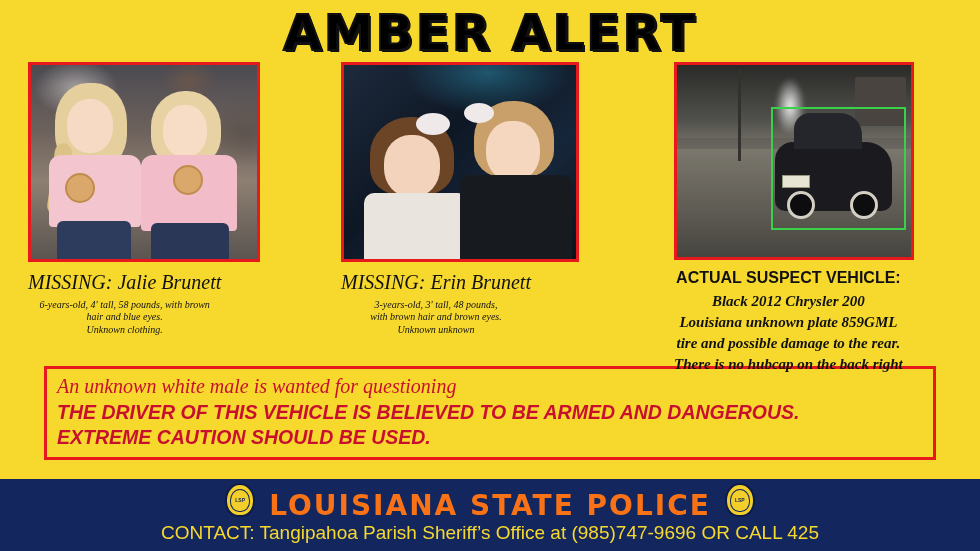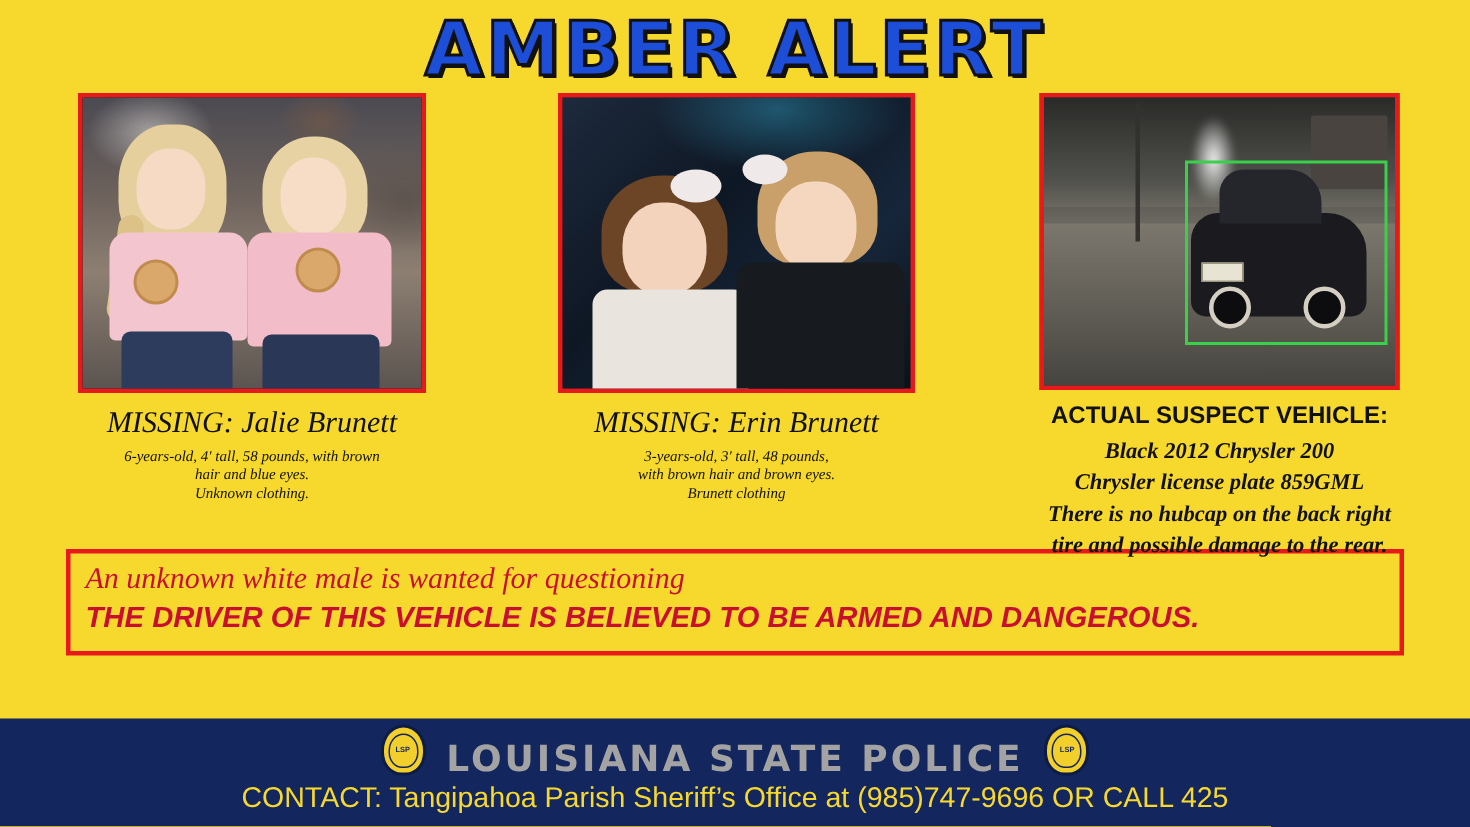--- a/index.html
+++ b/index.html
@@ -27,39 +27,39 @@
     text-align: center;
     padding-top: 4px;
     height: 62px;
     box-sizing: border-box;
   }
   .title {
     font-family: "DejaVu Sans", sans-serif;
     font-weight: bold;
     font-size: 50px;
     letter-spacing: 2px;
-    color: #1d4ed8;
+    color: #000000;
     -webkit-text-stroke: 2px #111;
     text-shadow: 2px 2px 0 #111;
     line-height: 58px;
     margin: 0;
   }
   
   .photo-row {
     display: flex;
     justify-content: space-between;
     align-items: flex-start;
     padding: 0 28px;
     box-sizing: border-box;
     height: 300px;
   }
   .panel {
     display: flex;
     flex-direction: column;
-    align-items: center;
+    align-items: flex-start;
   }
   .panel-1 { width: 280px; }
   .panel-2 { width: 300px; }
   .panel-3 { width: 278px; }
 
   .photo-frame {
     border: 3px solid #e8191d;
     box-sizing: border-box;
     overflow: hidden;
     position: relative;
@@ -308,23 +308,23 @@
     display: flex;
     align-items: center;
     justify-content: center;
     height: 38px;
     gap: 14px;
     padding-top: 2px;
   }
   .agency {
     font-family: "DejaVu Sans", sans-serif;
     font-weight: bold;
-    font-size: 24px;
+    font-size: 28px;
     letter-spacing: 2px;
-    color: #a3a3a3;
+    color: #f97316;
     line-height: 32px;
     margin-top: 11px;
   }
   .badge {
     width: 26px; height: 30px;
     background: #f2cf2a;
     border: 2px solid #0d1c46;
     border-radius: 50% 50% 45% 45%;
     position: relative;
     display: flex; align-items: center; justify-content: center;
@@ -404,21 +404,21 @@
             <div class="bow"></div>
             <div class="face"></div>
             <div class="shirt"></div>
           </div>
         </div>
       </div>
       <div class="caption">
         <div class="cap-title">MISSING: Erin Brunett</div>
         <div class="cap-body">3-years-old, 3' tall, 48 pounds,</div>
         <div class="cap-body">with brown hair and brown eyes.</div>
-        <div class="cap-body">Brunett clothing</div>
+        <div class="cap-body">Unknown unknown</div>
       </div>
     </div>
 
     <div class="panel panel-3">
       <div class="photo-frame p3frame">
         <div class="ph3">
           <div class="sky"></div>
           <div class="ground"></div>
           <div class="house"></div>
           <div class="pole"></div>
@@ -427,32 +427,33 @@
           <div class="car">
             <div class="plate"></div>
             <div class="wheel w1"></div>
             <div class="wheel w2"></div>
           </div>
         </div>
       </div>
       <div class="caption">
         <div class="cap-title-3">ACTUAL SUSPECT VEHICLE:</div>
         <div class="cap-body-3">Black 2012 Chrysler 200</div>
-        <div class="cap-body-3">Chrysler license plate 859GML</div>
+        <div class="cap-body-3">Louisiana unknown plate 859GML</div>
+        <div class="cap-body-3">tire and possible damage to the rear.</div>
         <div class="cap-body-3">There is no hubcap on the back right</div>
-        <div class="cap-body-3">tire and possible damage to the rear.</div>
       </div>
     </div>
 
   </div>
 
   <div class="warn-wrap">
     <div class="warn-box">
       <div class="warn-line1">An unknown white male is wanted for questioning</div>
       <div class="warn-line2">THE DRIVER OF THIS VEHICLE IS BELIEVED TO BE ARMED AND DANGEROUS.</div>
+      <div class="warn-line3">EXTREME CAUTION SHOULD BE USED.</div>
     </div>
   </div>
 
   <div class="footer">
     <div class="footer-top">
       <div class="badge">
         <div class="inner">LSP</div>
       </div>
       <div class="agency">LOUISIANA STATE POLICE</div>
       <div class="badge">

